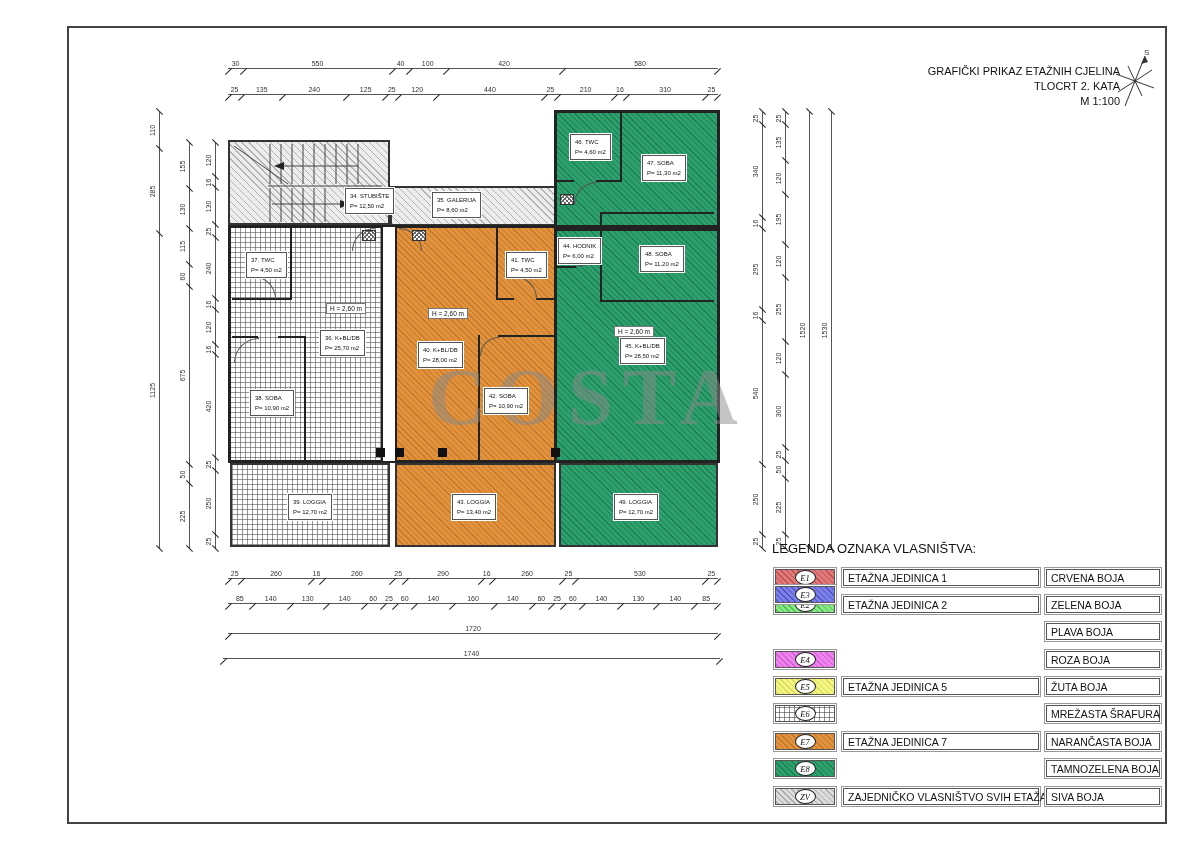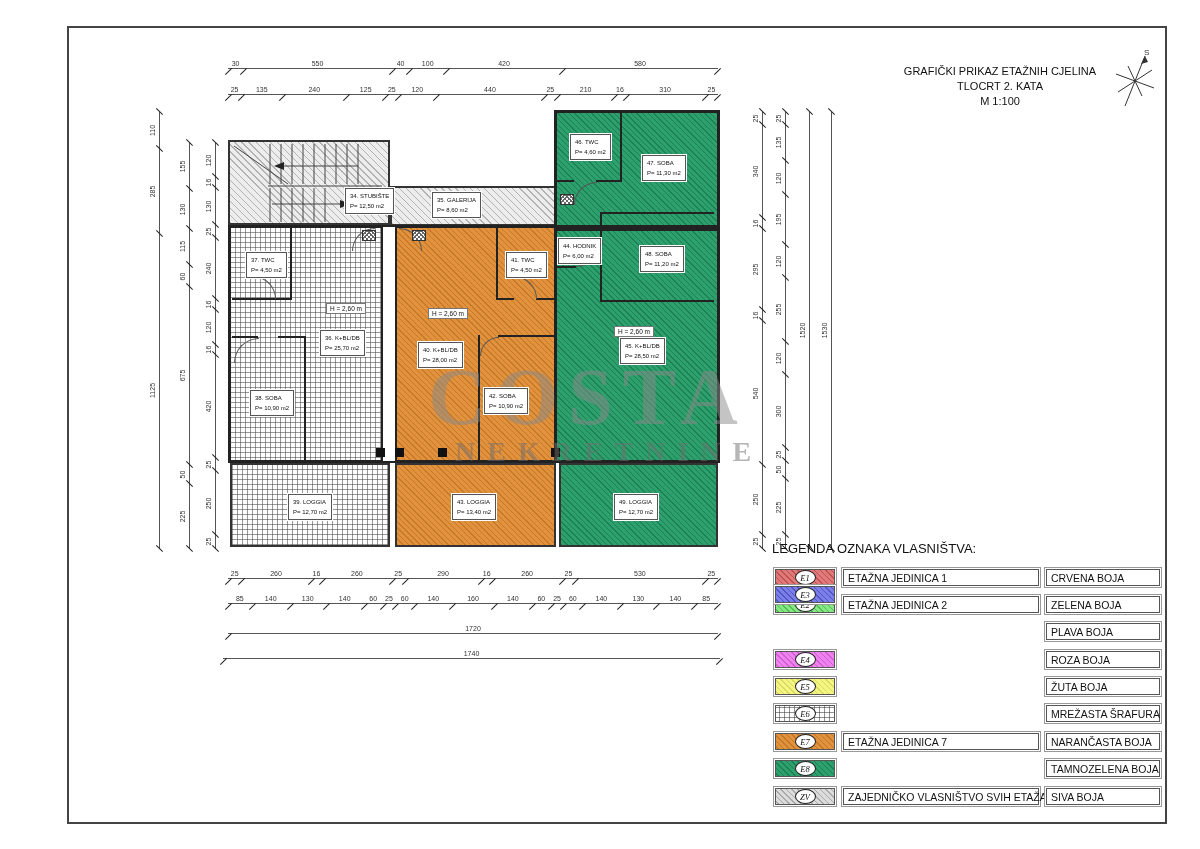--- a/index.html
+++ b/index.html
@@ -2,21 +2,21 @@
 <html><head>
 <meta charset="utf-8">
 <style>
   html,body{margin:0;padding:0;background:#fff;}
   #sheet{position:relative;width:1200px;height:849px;background:#fff;overflow:hidden;
          font-family:"Liberation Sans",sans-serif;color:#222;}
   .abs{position:absolute;}
   #frame{left:67px;top:26px;width:1096px;height:794px;border:2px solid #444;z-index:1;}
 
   
-  #titleblock{left:880px;top:64px;width:240px;text-align:center;z-index:30;}
+  #titleblock{left:880px;top:64px;width:240px;text-align:right;z-index:30;}
   #titleblock div{font-size:11px;line-height:15px;color:#111;}
   #compass{left:1112px;top:48px;z-index:30;}
 
   
   .fill{z-index:10;}
   .mesh{background-color:#fdfdfd;background-image:
     repeating-linear-gradient(0deg,rgba(70,70,70,.55) 0 1px,transparent 1px 5px),
     repeating-linear-gradient(90deg,rgba(70,70,70,.55) 0 1px,transparent 1px 5px);}
   .orange{background-color:#e2913c;background-image:
     repeating-linear-gradient(45deg,rgba(160,95,20,.45) 0 1px,transparent 1px 4px);}
@@ -182,21 +182,20 @@
 
   <div class="abs marker" style="left:376px;top:448px"></div>
   <div class="abs marker" style="left:395px;top:448px"></div>
   <div class="abs marker" style="left:438px;top:448px"></div>
   <div class="abs marker" style="left:551px;top:448px"></div>
   <div class="abs vent" style="left:362px;top:230px"></div>
   <div class="abs vent" style="left:412px;top:230px"></div>
   <div class="abs vent" style="left:560px;top:194px"></div>
 
   <div id="wm1" class="abs">COSTA</div>
-  <div id="wm2" class="abs">NEKRETNINE</div>
 
   <div class="abs rlabel" style="left:345px;top:188px">
     <div>34. STUBIŠTE</div>
       <div>P= 12,50 m2</div>
     </div>
   <div class="abs rlabel" style="left:432px;top:192px">
     <div>35. GALERIJA</div>
       <div>P= 8,60 m2</div>
     </div>
   <div class="abs rlabel" style="left:246px;top:252px">
@@ -595,20 +594,23 @@
   <div class="abs lg-swatch sw-pink" style="top:649px">
     <span class="codechip">E4</span>
     </div>
   <div class="abs lg-box lg-color" style="top:649px">
       <span>ROZA BOJA</span>
     </div>
 
   <div class="abs lg-swatch sw-yellow" style="top:676px">
     <span class="codechip">E5</span>
     </div>
+  <div class="abs lg-box lg-name" style="top:676px">
+      <span>ETAŽNA JEDINICA 5</span>
+    </div>
   <div class="abs lg-box lg-color" style="top:676px">
       <span>ŽUTA BOJA</span>
     </div>
 
   <div class="abs lg-swatch sw-mesh" style="top:703px">
     <span class="codechip">E6</span>
     </div>
   <div class="abs lg-box lg-color" style="top:703px">
       <span>MREŽASTA ŠRAFURA</span>
     </div>

